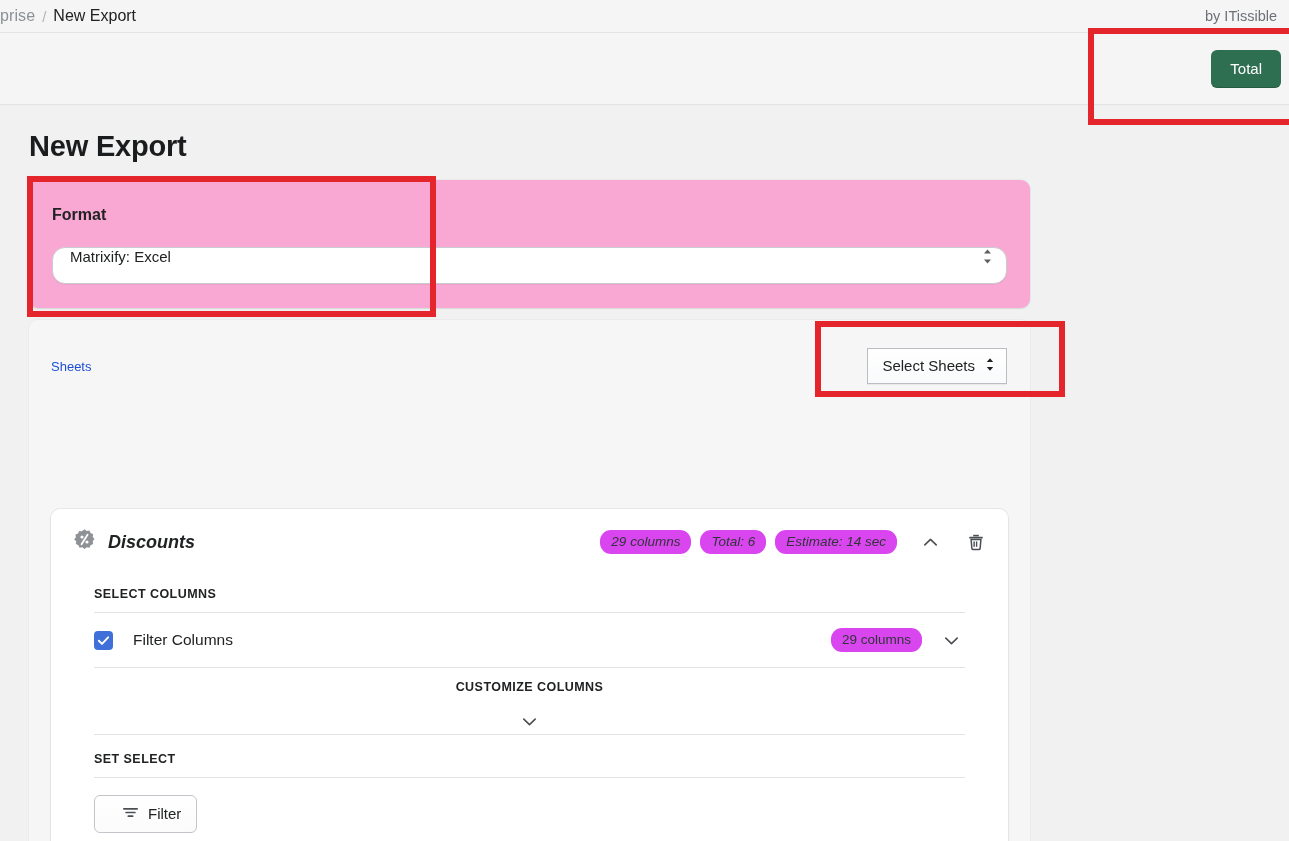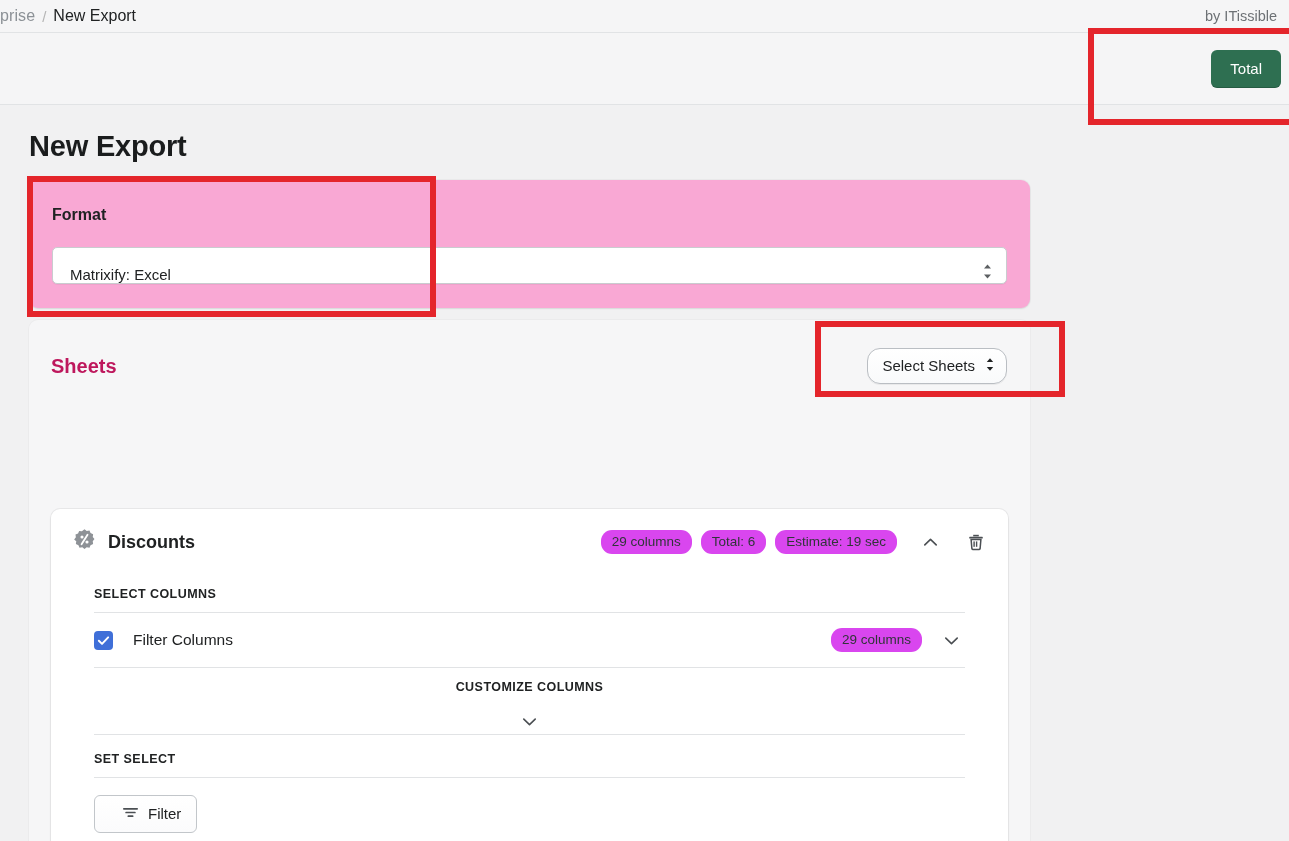--- a/index.html
+++ b/index.html
@@ -61,62 +61,62 @@
     box-shadow: 0 0 0 1px rgba(0,0,0,.03), 0 1px 2px rgba(0,0,0,.07);
   }
   .format-label {
     position: absolute; left: 23px; top: 26px;
     font-size: 16px; font-weight: bold; color: #202223;
   }
   .format-select {
     position: absolute; left: 23px; top: 67px;
     width: 955px; height: 37px;
     background: #ffffff;
-    border: 1px solid #c9cccf; border-radius: 5px;
+    border: 1px solid #c9cccf; border-radius: 13px;
     box-shadow: 0 1px 0 rgba(0,0,0,.04);
-    display: flex; align-items: flex-end; justify-content: space-between;
+    display: flex; align-items: flex-start; justify-content: space-between;
     padding: 0 13px 0 17px;
     font-size: 15px; color: #202223;
     cursor: pointer;
   }
 
   
   .sheets-panel {
     position: absolute; left: 29px; top: 214px;
     width: 1001px; height: 626px;
     background: #f6f6f7;
     border-radius: 9px 9px 0 0;
     box-shadow: 0 0 0 1px rgba(0,0,0,.025);
   }
   .sheets-head {
     position: absolute; left: 0; top: 0; width: 1001px; height: 92px;
     display: flex; align-items: center; justify-content: space-between;
     padding: 0 23px 0 22px;
   }
-  .sheets-title { font-size: 20px; font-weight: bold; color: #be185d; }
+  .sheets-title { font-size: 13px; font-weight: normal; color: #1d4ed8; }
   .select-sheets-btn {
     background: linear-gradient(180deg,#ffffff,#f9fafb);
-    border: 1px solid #babec3; border-radius: 13px;
+    border: 1px solid #babec3; border-radius: 0;
     box-shadow: 0 1px 0 rgba(0,0,0,.05);
     padding: 8px 11px 9px 14px;
     font-size: 15px; color: #202223; cursor: pointer;
     display: flex; align-items: center; gap: 10px;
     line-height: 1;
   }
 
   
   .sheet-card {
     position: absolute; left: 22px; top: 189px;
     width: 957px; height: 364px;
     background: #ffffff; border-radius: 9px;
     box-shadow: 0 0 0 1px rgba(0,0,0,.05), 0 1px 3px rgba(0,0,0,.06);
   }
   .sheet-header {
     position: absolute; left: 0; top: 0; width: 957px; height: 66px;
-    display: flex; align-items: center; padding: 0 18px 0 22px;
+    display: flex; align-items: center; padding: 0 18px 0 22px; font-style: italic;
   }
   .sheet-name {
     display: flex; align-items: center; gap: 12px;
     font-size: 18px; font-weight: bold; color: #202223;
   }
   .sheet-badges { margin-left: auto; display: flex; align-items: center; gap: 9px; }
   .badge {
     background: #d946ef; color: #303539;
     border-radius: 11px; padding: 5px 11px 6px;
     font-size: 13.5px; line-height: 1; white-space: nowrap;
@@ -233,21 +233,21 @@
                 <circle cx="9.4" cy="9.4" r="1.65" fill="#ffffff"></circle>
                 <circle cx="14.6" cy="14.6" r="1.65" fill="#ffffff"></circle>
                 <rect x="11.1" y="5.2" width="1.9" height="13.6" rx="0.9" fill="#ffffff" transform="rotate(32 12 12)"></rect>
               </svg>
             </span>
             <span>Discounts</span>
           </div>
           <div class="sheet-badges">
             <span class="badge">29 columns</span>
             <span class="badge">Total: 6</span>
-            <span class="badge">Estimate: 19 sec</span>
+            <span class="badge">Estimate: 14 sec</span>
             <button class="icon-btn" style="margin-left:11px">
               <svg width="19" height="19" viewBox="0 0 20 20" aria-hidden="true">
                 <path d="M4 12.5 L10 6.8 L16 12.5" fill="none" stroke="#4b4f53" stroke-width="1.7" stroke-linecap="round" stroke-linejoin="round"></path>
               </svg>
             </button>
             <button class="icon-btn" style="margin-left:9px">
               <svg width="20" height="20" viewBox="0 0 20 20" aria-hidden="true">
                 <path d="M7.2 2.8h5.6v1.6H7.2z" fill="#4b4f53"></path>
                 <rect x="3.2" y="4.8" width="13.6" height="1.8" rx=".6" fill="#4b4f53"></rect>
                 <path d="M5.1 7.4h9.8l-.8 9.3a.8.8 0 0 1-.8.7H6.7a.8.8 0 0 1-.8-.7z" fill="none" stroke="#4b4f53" stroke-width="1.5"></path>

